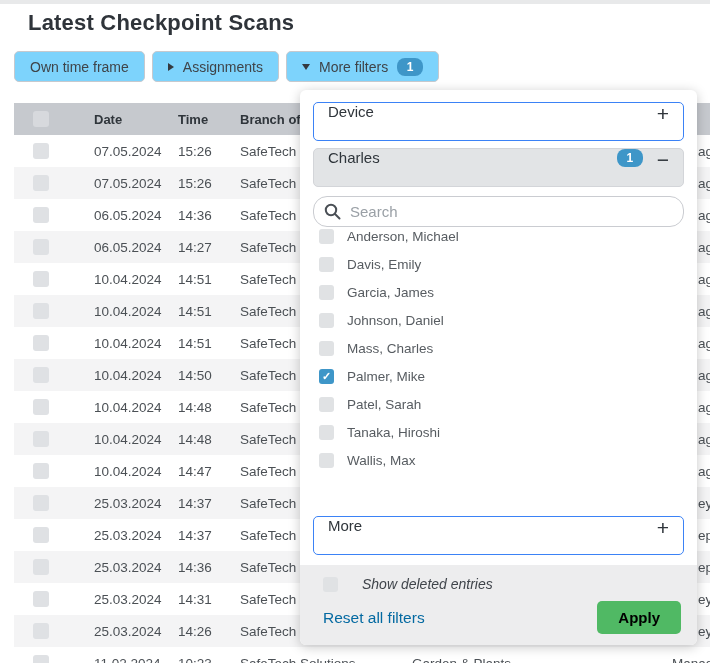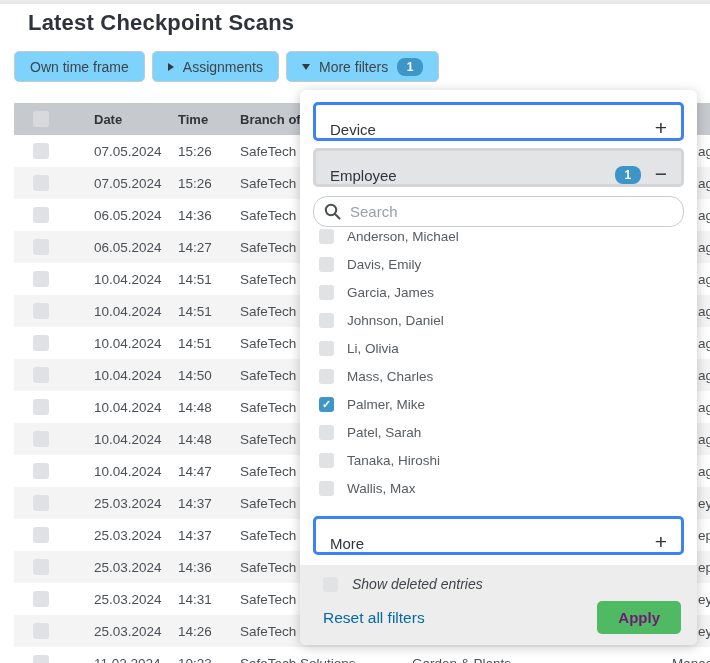--- a/index.html
+++ b/index.html
@@ -46,22 +46,22 @@
   .frag-last { left:658px; }
 
   
   .popover {
     position:absolute; left:300px; top:90px; width:397px; height:555px;
     background:#fff; border-radius:6px; z-index:5;
     box-shadow:0 2px 12px rgba(0,0,0,.22);
   }
   .acc {
     position:absolute; left:13px; right:13px; height:39px;
-    border:3px solid #3b82f6; border-radius:5px; background:#fff;
-    display:flex; align-items:flex-end; padding:0 14px;
+    border:1px solid #3b82f6; border-radius:5px; background:#fff;
+    display:flex; align-items:flex-start; padding:0 14px;
     font-size:15px; color:#2f353b; cursor:pointer;
   }
   .acc .toggle { margin-left:14px; font-size:21px; font-weight:400; color:#2f353b; line-height:1; }
   .acc .spacer { margin-left:auto; }
   .acc-device { top:12px; }
   .acc-employee { top:58px; background:#e2e4e6; border-color:#d3d5d9; }
   .acc-team { top:426px; }
 
   .searchbox { position:absolute; left:13px; right:13px; top:106px; height:31px; }
   .searchbox input {
@@ -79,27 +79,27 @@
     display:flex; align-items:center; justify-content:center;
     font-size:11px; color:#fff; font-weight:bold;
   }
   .ecb.checked { background:#3e96c8; }
   .emp-label { font-size:13.5px; color:#575c61; }
 
   .pop-footer {
     position:absolute; left:0; right:0; bottom:0; height:80px;
     background:#ededee; border-radius:0 0 6px 6px; padding:11px 16px 0 16px;
   }
-  .footer-line1 { display:flex; align-items:center; gap:14px; padding-left:7px; }
+  .footer-line1 { display:flex; align-items:center; gap:24px; padding-left:7px; }
   .footer-line1 .ecb { background:#e0e2e4; }
   .show-deleted-label { font-style:italic; font-size:14px; color:#3f444a; }
   .footer-line2 { margin-top:9px; display:flex; align-items:center; justify-content:space-between; padding-left:7px; }
   .reset-link { font-size:15.5px; color:#0369a1; cursor:pointer; }
   .apply-btn {
-    background:#50b964; color:#701a75; font-weight:bold; font-size:15px;
+    background:#50b964; color:#000000; font-weight:bold; font-size:15px;
     border:none; border-radius:5px; padding:8px 21px; cursor:pointer;
     font-family:"Liberation Sans", sans-serif;
   }
 </style>
 </head>
 <body>
 
 <div class="top-strip"></div>
 
 <div class="page-title">Latest Checkpoint Scans</div>
@@ -304,21 +304,21 @@
 </div>
 
 <div class="popover">
   <div class="acc acc-device">
     <span>Device</span>
     <span class="spacer"></span>
     <span class="toggle">+</span>
   </div>
 
   <div class="acc acc-employee">
-    <span>Employee</span>
+    <span>Charles</span>
     <span class="spacer"></span>
     <span class="badge">1</span>
     <span class="toggle">−</span>
   </div>
 
   <div class="searchbox">
     <svg class="search-icon" viewBox="0 0 17 17">
       <circle cx="7" cy="7" r="5.2" fill="none" stroke="#4a4f55" stroke-width="2"></circle>
       <line x1="11" y1="11" x2="15.5" y2="15.5" stroke="#4a4f55" stroke-width="2" stroke-linecap="round"></line>
     </svg>
@@ -334,24 +334,20 @@
         <div class="ecb"></div>
         <span class="emp-label">Davis, Emily</span>
       </div>
       <div class="emp-item">
         <div class="ecb"></div>
         <span class="emp-label">Garcia, James</span>
       </div>
       <div class="emp-item">
         <div class="ecb"></div>
         <span class="emp-label">Johnson, Daniel</span>
-      </div>
-      <div class="emp-item">
-        <div class="ecb"></div>
-        <span class="emp-label">Li, Olivia</span>
       </div>
       <div class="emp-item">
         <div class="ecb"></div>
         <span class="emp-label">Mass, Charles</span>
       </div>
       <div class="emp-item">
         <div class="ecb checked">✓</div>
         <span class="emp-label">Palmer, Mike</span>
       </div>
       <div class="emp-item">

